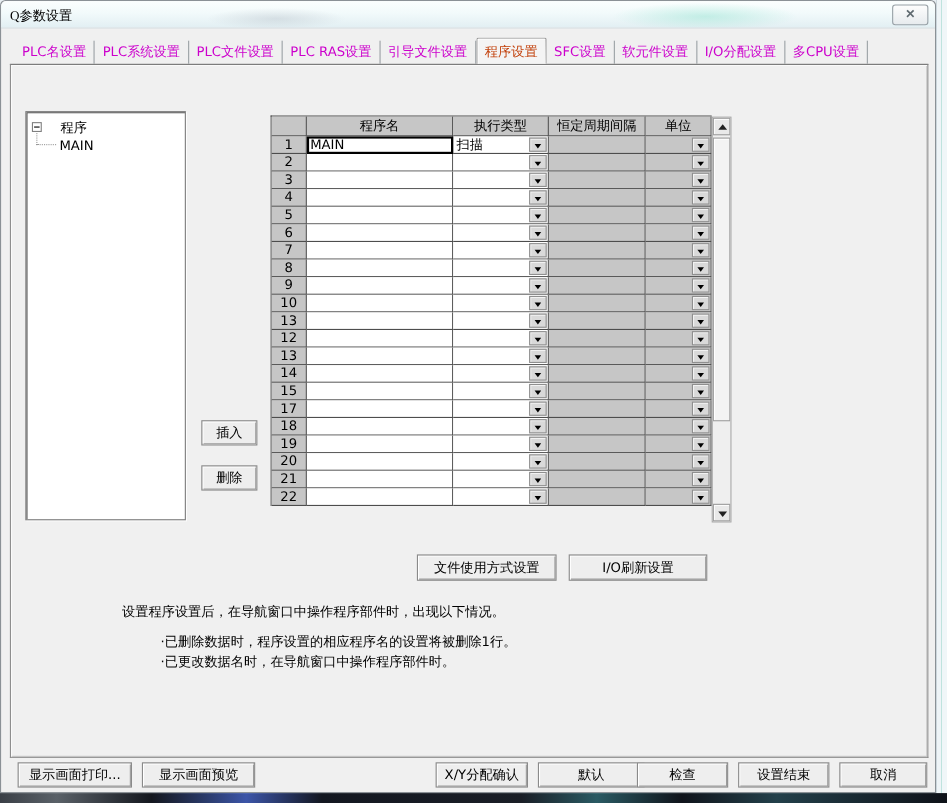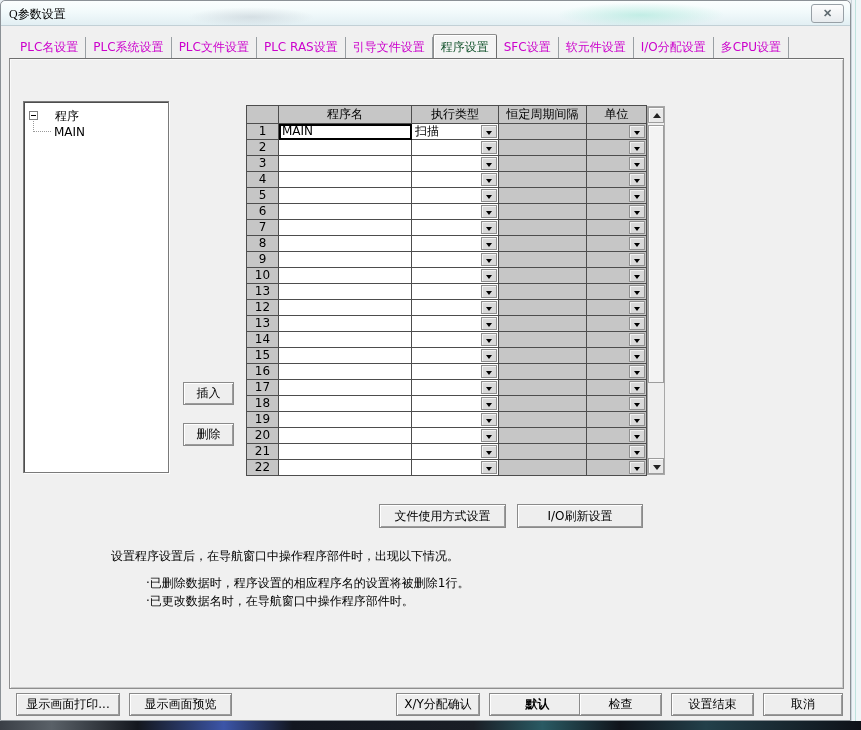--- a/index.html
+++ b/index.html
@@ -23,21 +23,21 @@
   .bg-right{position:absolute;left:851px;top:0;width:10px;height:730px;
     background:linear-gradient(90deg,#c9d4da 0 1px,#eef4f7 1px 4px,#bfe3de 4px 5px,#f0f6f8 5px 10px);}
   .bg-bottom{position:absolute;left:0;top:721px;width:861px;height:9px;
     background:linear-gradient(90deg,#3a3f46 0%,#5a6168 6%,#14171e 16%,#2b3c6e 22%,#3c55a8 26%,#131720 34%,
       #1a1e26 55%,#2a5a63 63%,#10141b 72%,#23404a 82%,#0e1118 100%);}
 
   
   .tabbar{position:absolute;left:12px;top:34px;height:23px;display:flex;align-items:flex-end;}
   .tab{font-size:12px;color:#cc00cc;padding:3px 7px 4px 7px;border-right:1px solid #9aa0a4;
     height:21px;line-height:14px;cursor:default;white-space:nowrap;}
-  .tab.active{color:#14532d;background:#f4f4f4;border:1px solid #8e8e8e;border-bottom:none;border-right:1px solid #6f6f6f;
+  .tab.active{color:#c2410c;background:#f4f4f4;border:1px solid #8e8e8e;border-bottom:none;border-right:1px solid #6f6f6f;
     height:24px;padding-top:5px;position:relative;z-index:2;border-radius:2px 2px 0 0;
     box-shadow:inset 1px 1px 0 #ffffff;margin-top:16px;}
   .tabpane{position:absolute;left:8px;top:57px;width:835px;height:631px;background:#f0f0f0;
     border:1px solid #8e8e8e;border-top:1px solid #6f6f6f;
     box-shadow:inset 1px 1px 0 #fafafa, inset -1px -1px 0 #c9c9c9;}
 
   
   .tree{position:absolute;left:22px;top:100px;width:146px;height:372px;background:#fff;
     border:1px solid #7a7a7a;box-shadow:inset 1px 1px 0 #4d4d4d, 1px 1px 0 #fdfdfd;font-size:12px;}
   .tree-expander{position:absolute;left:5px;top:9px;width:9px;height:9px;border:1px solid #808080;background:#fff;}
@@ -91,21 +91,21 @@
   .note{position:absolute;font-size:12px;color:#000;white-space:nowrap;}
   .note1{left:110px;top:547px;}
   .note2{left:145px;top:574px;}
   .note3{left:145px;top:592px;}
 
   
   .fbtn{height:23px;}
   .fb-print{left:15px;top:692px;width:104px;}
   .fb-preview{left:128px;top:692px;width:103px;}
   .fb-xy{left:395px;top:692px;width:84px;}
-  .fb-default{left:488px;top:692px;width:97px;font-weight:bold;}
+  .fb-default{left:488px;top:692px;width:97px;}
   .fb-check{left:578px;top:692px;width:83px;}
   .fb-end{left:670px;top:692px;width:83px;}
   .fb-cancel{left:762px;top:692px;width:80px;}
 </style>
 </head>
 <body>
 
 <div class="dialog">
 
   <div class="titlebar">
@@ -304,31 +304,20 @@
             <div class="cell c-name"></div>
             <div class="cell c-exec">
               <div class="dd"></div>
             </div>
             <div class="cell c-cycle"></div>
             <div class="cell c-unit">
               <div class="dd"></div>
             </div>
           </div>
           <div class="grid-row">
-            <div class="cell c-num">16</div>
-            <div class="cell c-name"></div>
-            <div class="cell c-exec">
-              <div class="dd"></div>
-            </div>
-            <div class="cell c-cycle"></div>
-            <div class="cell c-unit">
-              <div class="dd"></div>
-            </div>
-          </div>
-          <div class="grid-row">
             <div class="cell c-num">17</div>
             <div class="cell c-name"></div>
             <div class="cell c-exec">
               <div class="dd"></div>
             </div>
             <div class="cell c-cycle"></div>
             <div class="cell c-unit">
               <div class="dd"></div>
             </div>
           </div>

